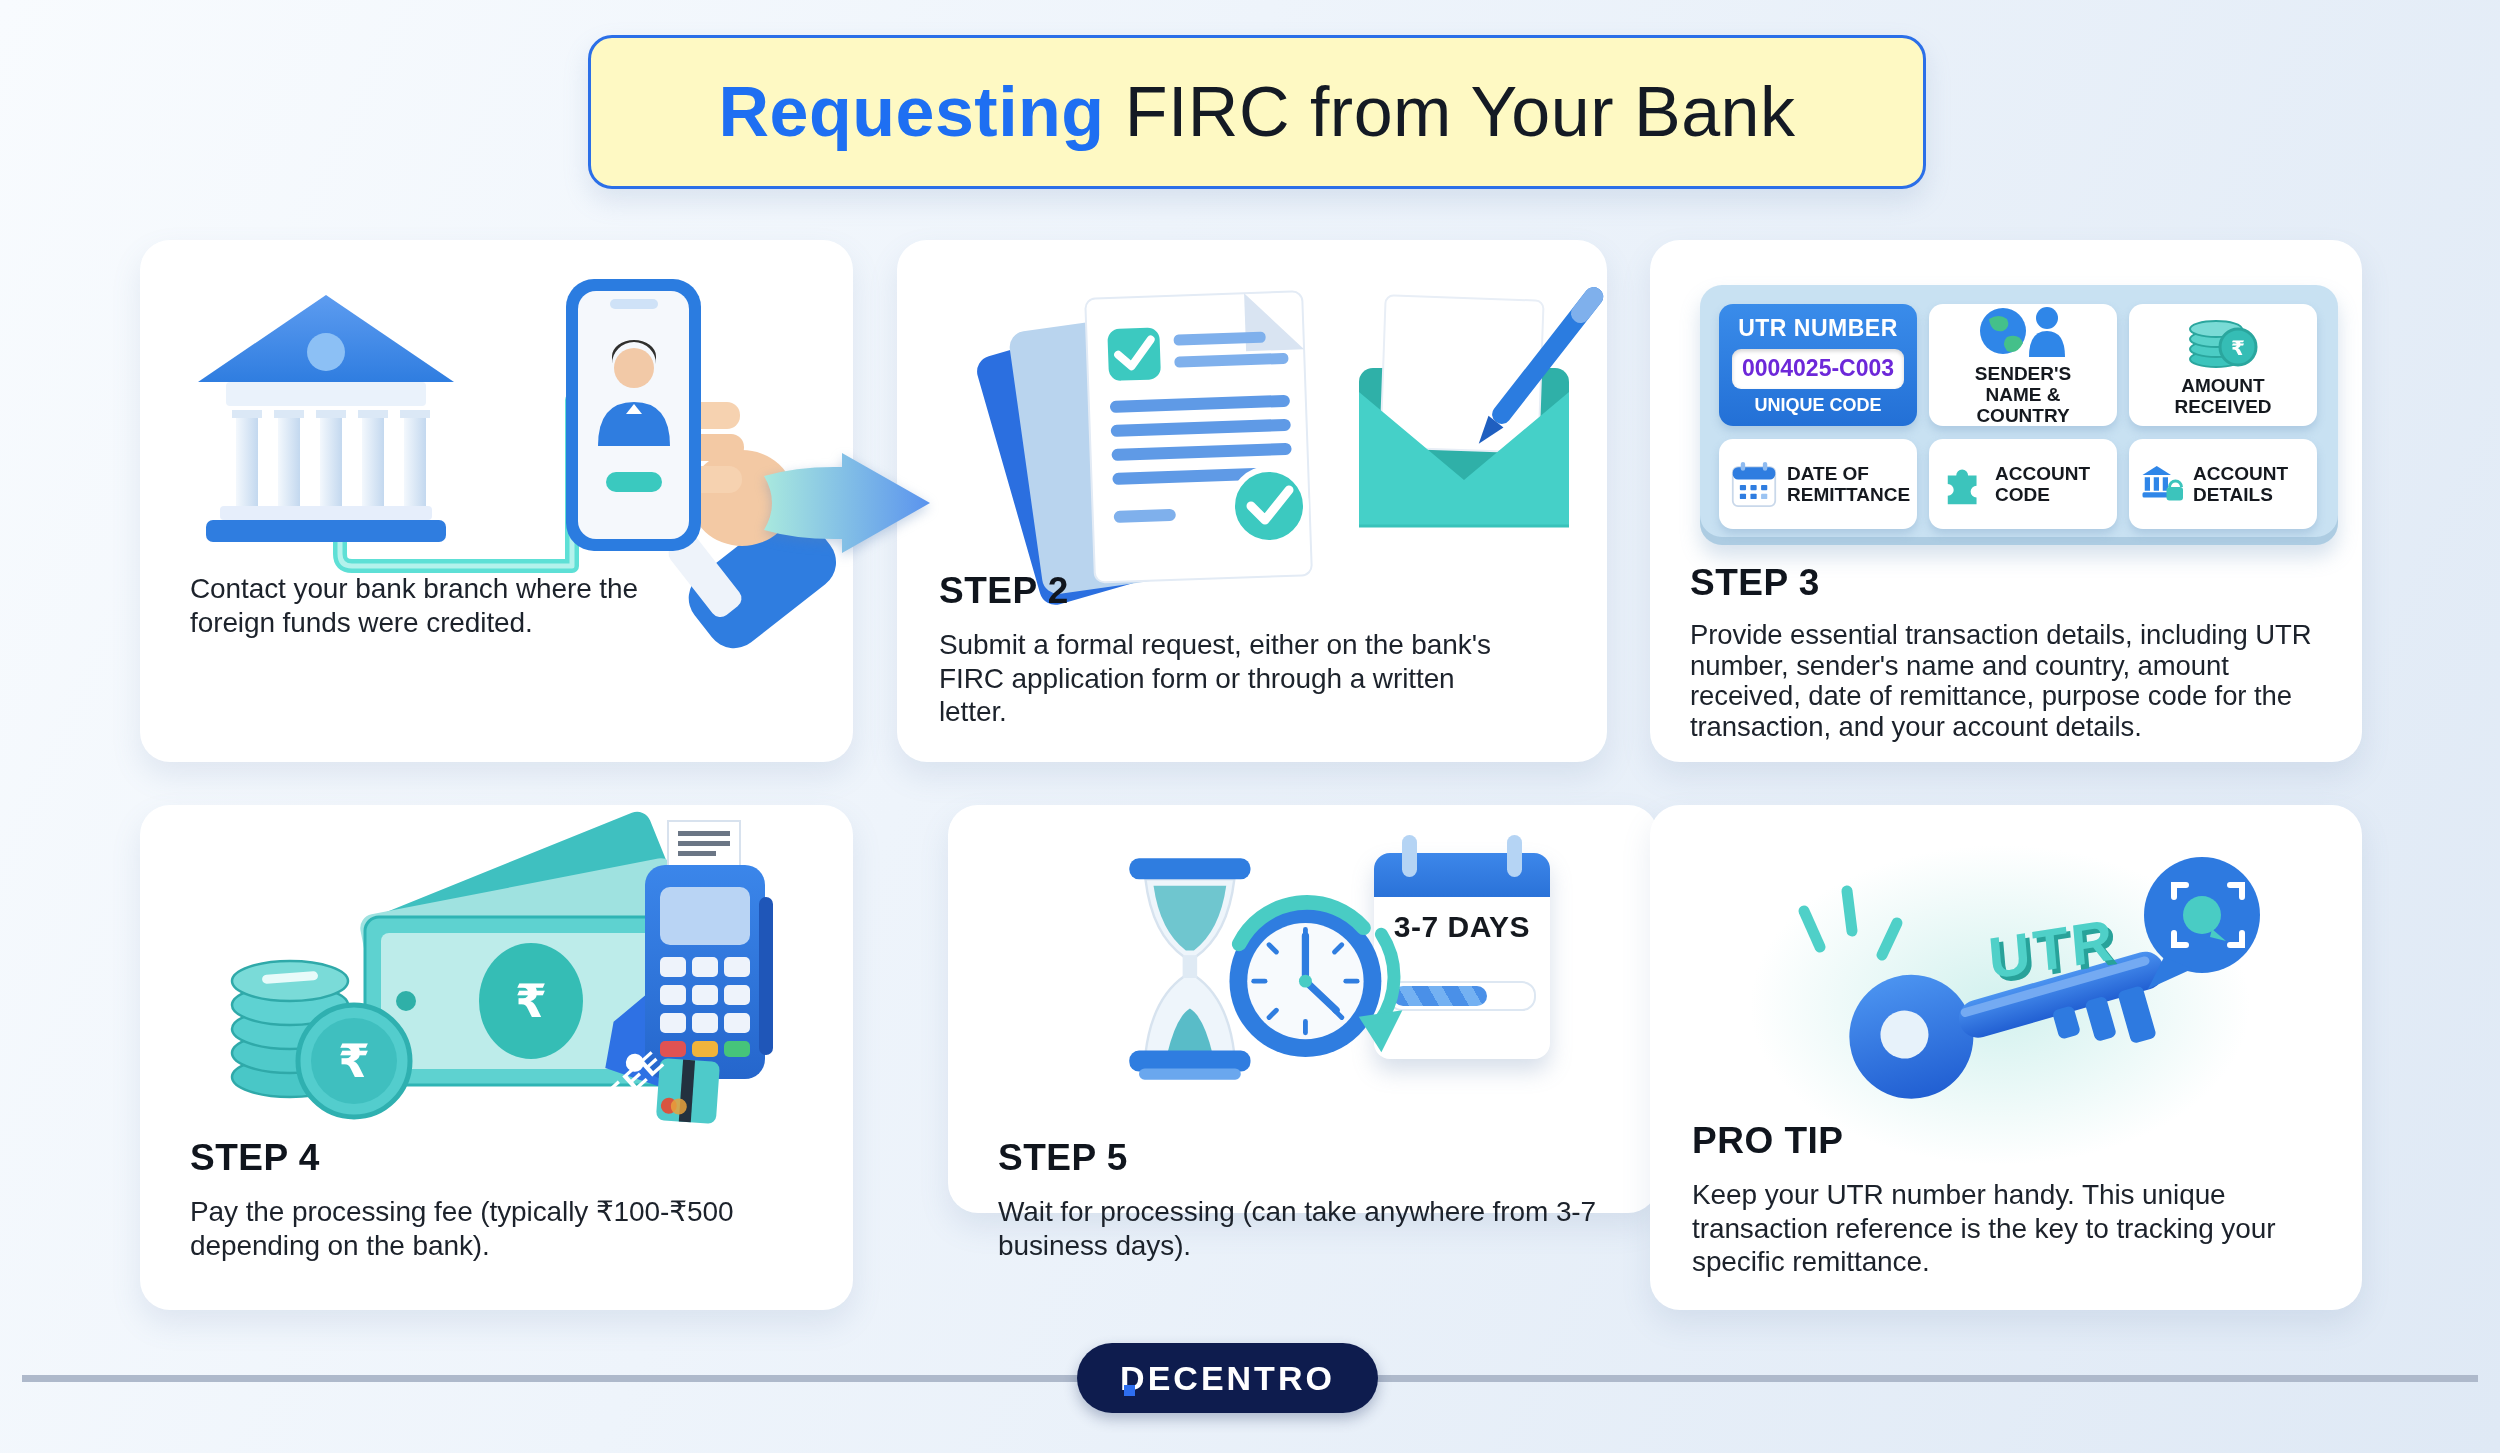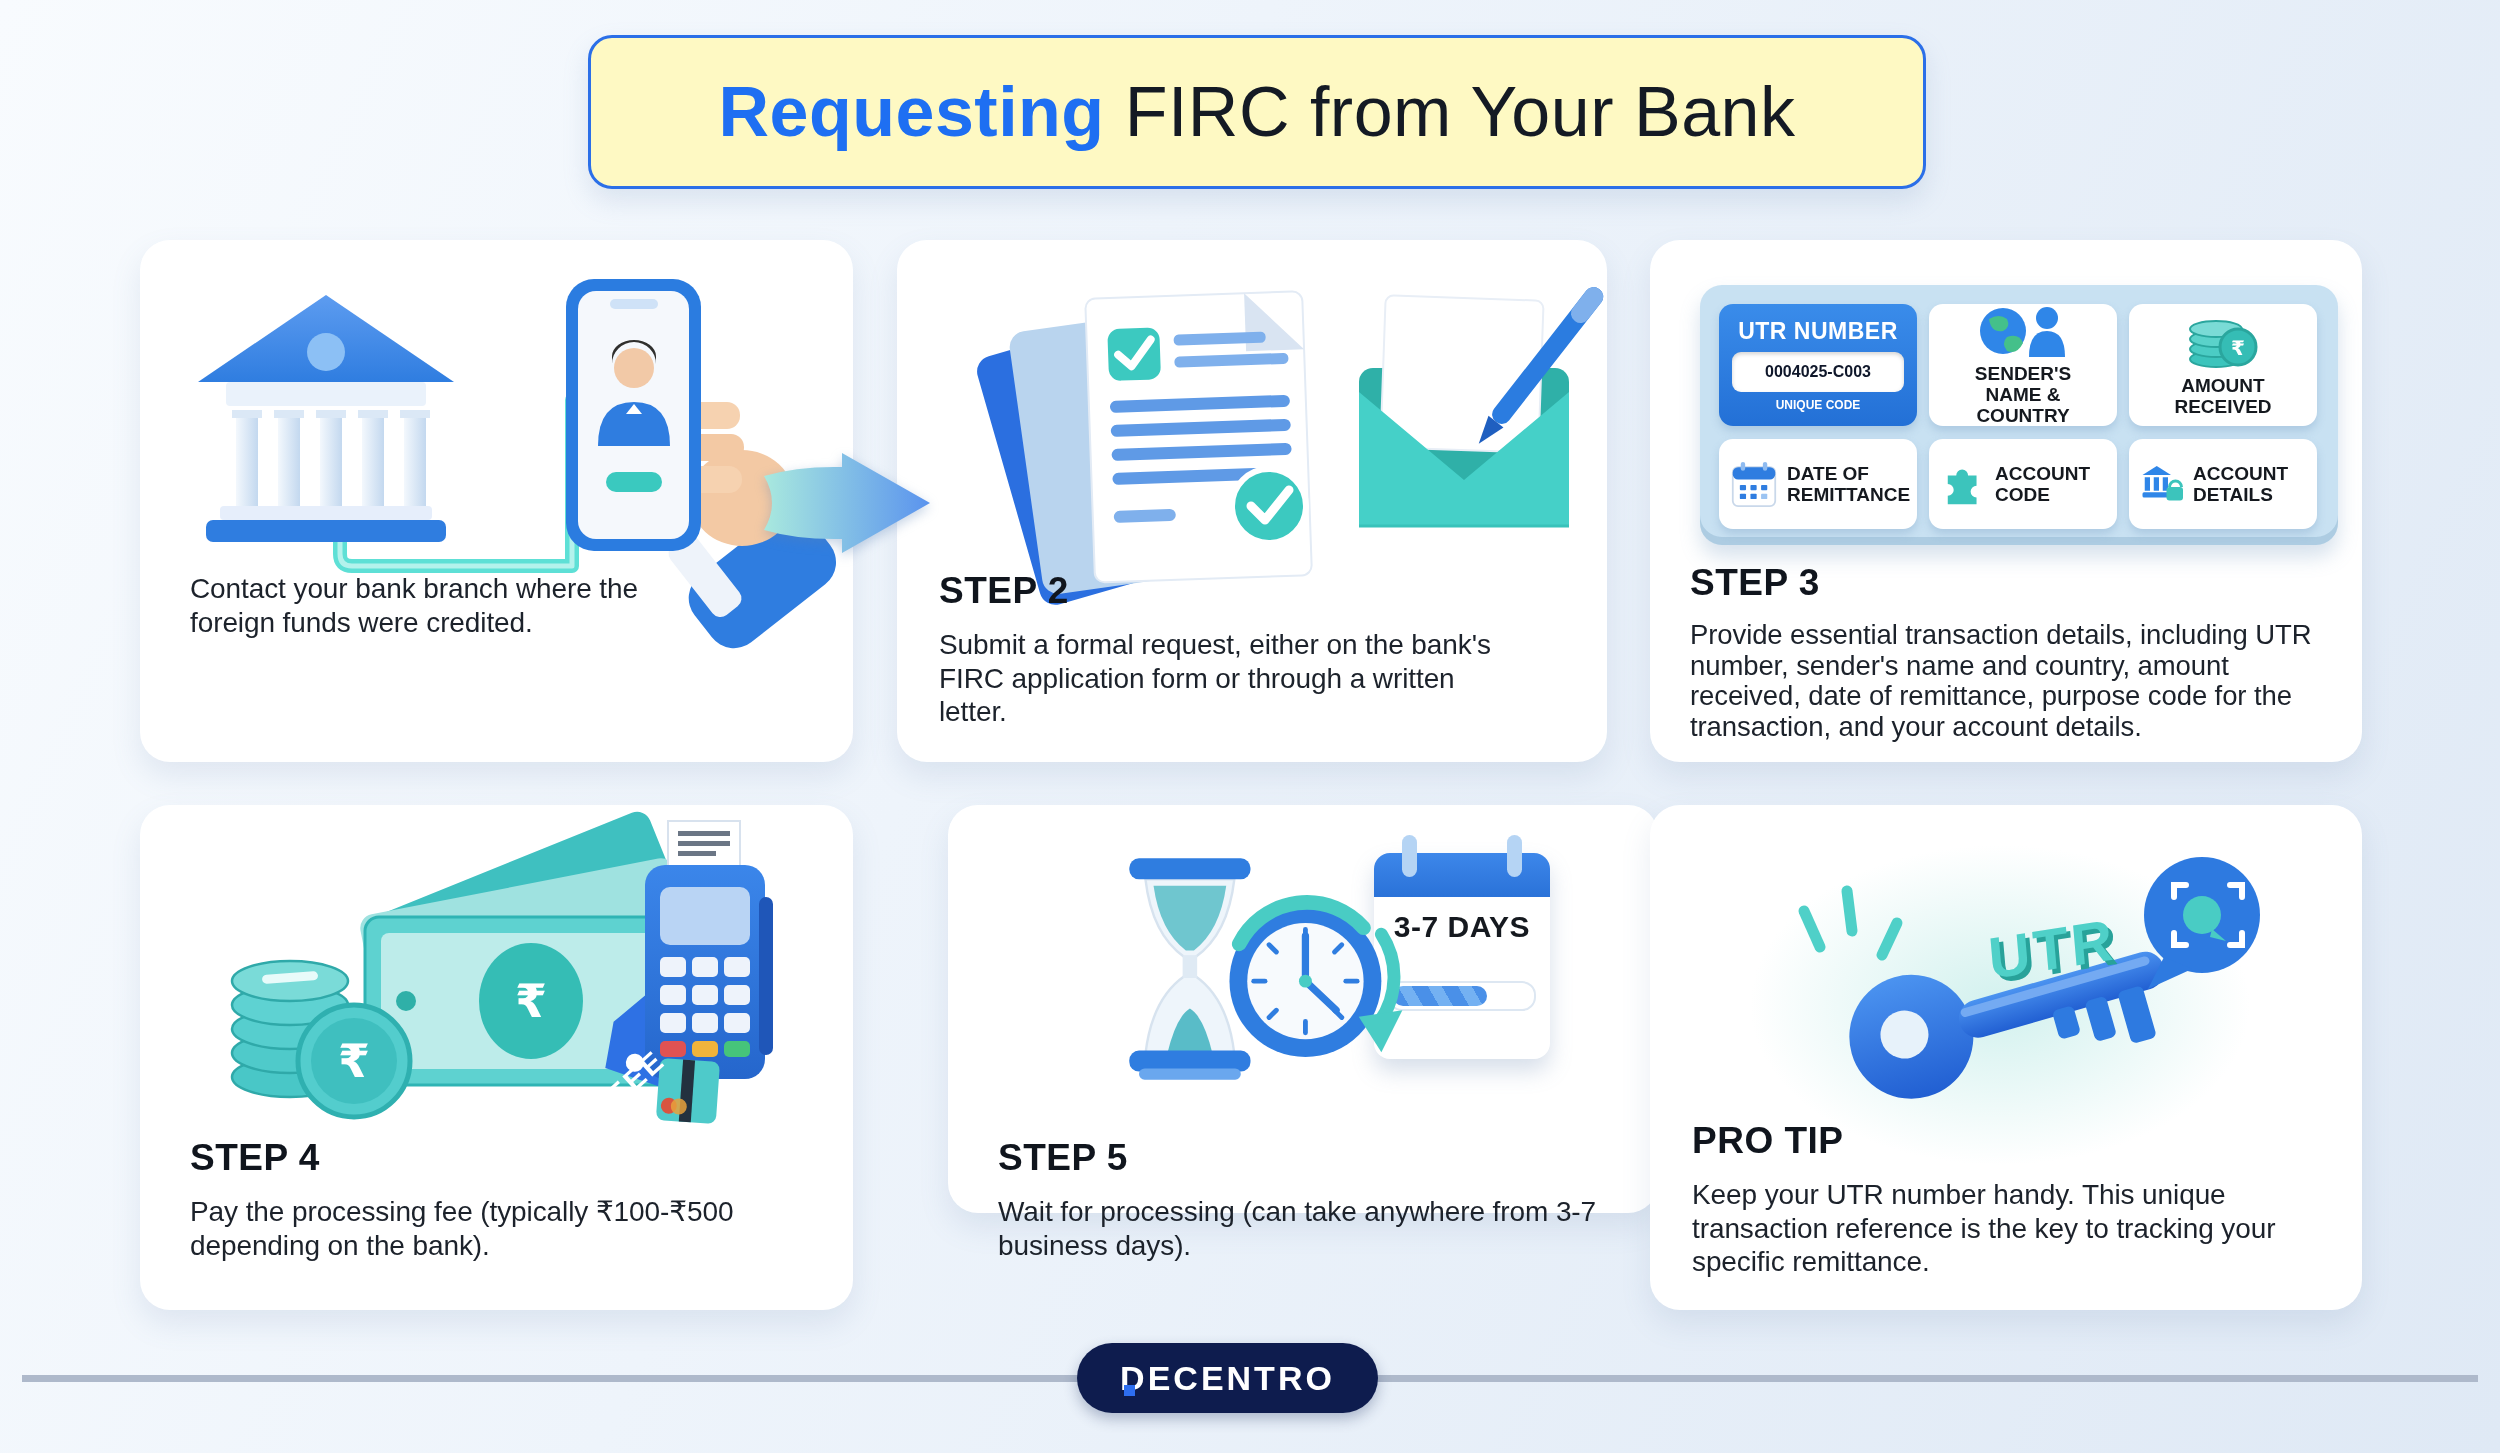--- a/index.html
+++ b/index.html
@@ -40,22 +40,22 @@
   }
   .trow{display:flex;gap:12px}
   .trow1{height:122px;margin-bottom:13px}
   .trow2{height:90px}
   .tile{background:#fff;border-radius:14px;box-shadow:0 5px 9px rgba(110,150,190,.30);
         display:flex;flex-direction:column;align-items:center;justify-content:center;text-align:center;box-sizing:border-box}
   .tile.w1{width:198px}.tile.w2{width:188px}.tile.w3{width:188px}
   .tile-utr{background:linear-gradient(180deg,#3a8cea,#2370d6);color:#fff}
   .utr-label{font-size:23px;font-weight:700;letter-spacing:.5px}
   .utr-field{background:#fff;border-radius:9px;height:40px;width:172px;display:flex;align-items:center;justify-content:center;
-             font-size:16px;font-weight:700;color:#0f172a;margin:7px 0 6px 0;box-shadow:inset 0 2px 4px rgba(0,0,0,.18)}
-  .utr-sub{font-size:12px;font-weight:700}
+             font-size:23px;font-weight:700;color:#6d28d9;margin:7px 0 6px 0;box-shadow:inset 0 2px 4px rgba(0,0,0,.18)}
+  .utr-sub{font-size:18px;font-weight:700}
   .tlabel{font-size:19px;font-weight:700;color:#15191f;line-height:21px;margin-top:6px}
   .trow2 .tile{flex-direction:row;justify-content:flex-start;text-align:left;padding:4px 12px;gap:10px}
   .trow2 .tlabel{margin-top:0}
   
   .fee-label{position:absolute;left:464px;top:256px;transform:rotate(-42deg);
              font-size:29px;font-weight:800;color:#fff;letter-spacing:3px;z-index:2}
   
   .cal{position:absolute;left:426px;top:48px;width:176px;height:206px;background:#fff;border-radius:16px;
        box-shadow:0 12px 22px rgba(110,140,180,.28);z-index:1}
   .cal-header{height:44px;background:linear-gradient(180deg,#3d87ea,#2a72d8);border-radius:16px 16px 0 0}

